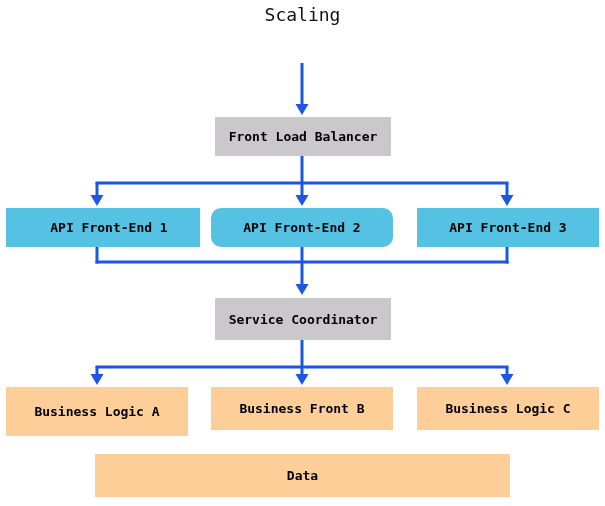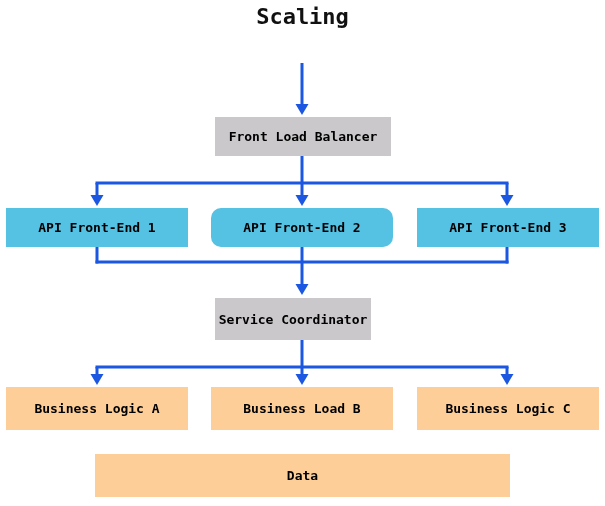--- a/index.html
+++ b/index.html
@@ -16,22 +16,22 @@
     width: 605px;
     height: 506px;
     background: #ffffff;
   }
   .title {
     position: absolute;
     top: 4px;
     left: 0;
     width: 605px;
     text-align: center;
-    font-size: 22px;
-    font-weight: bold;
+    font-size: 18px;
+    font-weight: normal;
     color: #111111;
     margin: 0;
     letter-spacing: 0px;
   }
   .connectors {
     position: absolute;
     top: 0;
     left: 0;
     width: 605px;
     height: 506px;
@@ -45,25 +45,25 @@
     font-size: 13px;
     font-weight: bold;
     white-space: nowrap;
   }
   .node.gray   { background: #cac8ca; }
   .node.cyan   { background: #55c1e3; }
   .node.orange { background: #fdce98; }
 
   
   .flb  { left: 215px; top: 117px; width: 176px; height: 39px; }
-  .api1 { left:   6px; top: 208px; width: 182px; height: 39px; }
+  .api1 { left:   6px; top: 208px; width: 182px; height: 39px; padding-left: 12px; }
   .api2 { left: 211px; top: 208px; width: 182px; height: 39px; border-radius: 10px; }
   .api3 { left: 417px; top: 208px; width: 182px; height: 39px; }
-  .sc   { left: 215px; top: 298px; width: 156px; height: 42px; }
-  .bla  { left:   6px; top: 387px; width: 182px; height: 43px; align-items: center; }
+  .sc   { left: 215px; top: 298px; width: 176px; height: 42px; }
+  .bla  { left:   6px; top: 387px; width: 182px; height: 49px; align-items: center; }
   .blb  { left: 211px; top: 387px; width: 182px; height: 43px; }
   .blc  { left: 417px; top: 387px; width: 182px; height: 43px; }
   .data { left:  95px; top: 454px; width: 415px; height: 43px; }
 </style>
 </head>
 <body>
 
 <div class="stage">
 
   <h1 class="title">Scaling</h1>
@@ -115,21 +115,21 @@
   </div>
 
   <div class="node gray sc">
     <span>Service Coordinator</span>
   </div>
 
   <div class="node orange bla">
     <span>Business Logic A</span>
   </div>
   <div class="node orange blb">
-    <span>Business Load B</span>
+    <span>Business Front B</span>
   </div>
   <div class="node orange data">
     <span>Data</span>
   </div>
 
   <div class="node orange blc">
     <span>Business Logic C</span>
   </div>
 
 </div>

